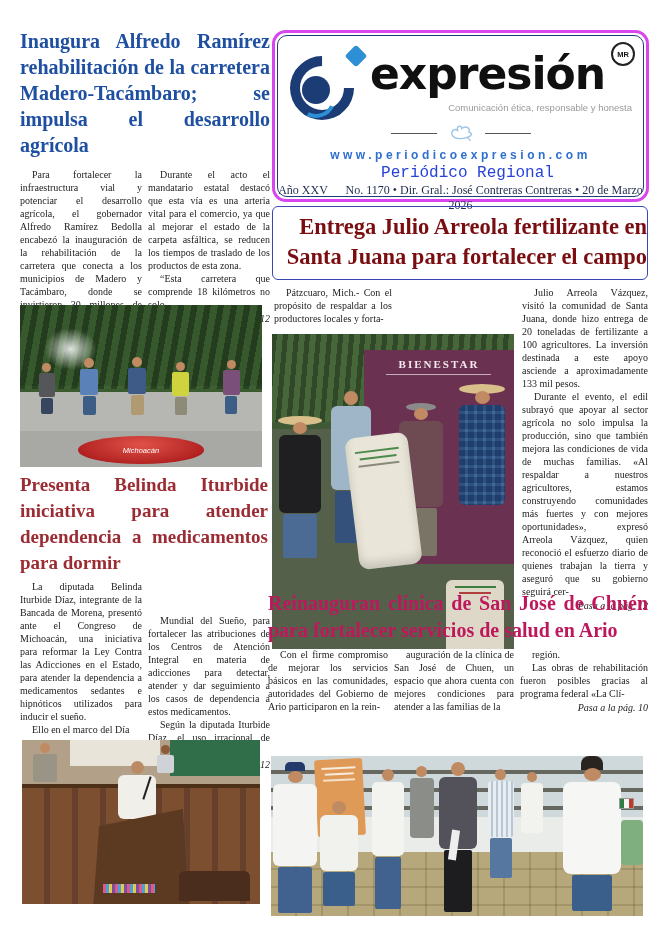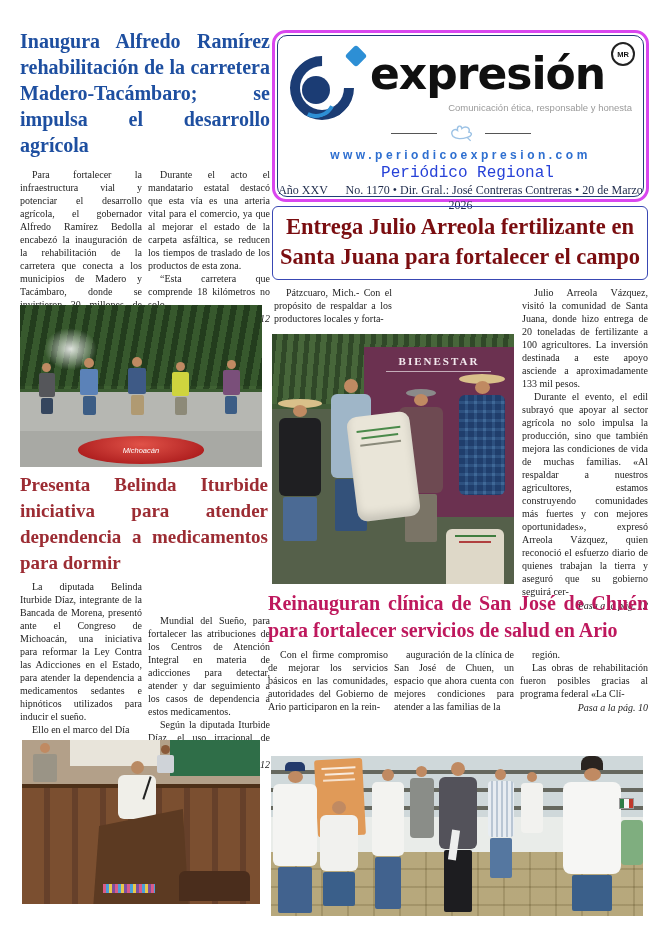--- a/index.html
+++ b/index.html
@@ -163,33 +163,33 @@
       <div class="abs regional" style="left:7px;top:128px;font-family:Liberation Mono, monospace;">Periódico Regional</div>
       <div class="abs infoline" style="left:0;top:147px;">
         <span>Año XXV</span>
         <span style="display:inline-block;width:12px;"></span>
         <span>No. 1170 • Dir. Gral.: José Contreras Contreras • 20 de Marzo 2026</span>
       </div>
     </div>
   </div>
 
   <div class="abs hl2-box" style="left:272px;top:206px;width:374px;height:72px;">
-    <h1 class="hl hl-maroon" style="margin-top:5px;">Entrega Julio Arreola fertilizante en Santa Juana para fortalecer el campo</h1>
+    <h1 class="hl hl-maroon" style="margin-top:5px;text-align:right;">Entrega Julio Arreola fertilizante en Santa Juana para fortalecer el campo</h1>
   </div>
 
   <div class="abs col" style="left:274px;top:286px;width:118px;">
     <p>Pátzcuaro, Mich.- Con el propósito de respaldar a los productores locales y forta-</p>
   </div>
   <div class="abs col" style="left:522px;top:286px;width:126px;">
     <p>Julio Arreola Vázquez, visitó la comunidad de Santa Juana, donde hizo entrega de 20 toneladas de fertilizante a 100 agricultores. La inversión destinada a este apoyo asciende a aproximadamente 133 mil pesos.</p>
     <p>Durante el evento, el edil subrayó que apoyar al sector agrícola no solo impulsa la producción, sino que también mejora las condiciones de vida de muchas familias. «Al respaldar a nuestros agricultores, estamos construyendo comunidades más fuertes y con mejores oportunidades», expresó Arreola Vázquez, quien reconoció el esfuerzo diario de quienes trabajan la tierra y aseguró que su gobierno seguirá cer-</p>
     <div class="pasa">Pasa a la pág. 12</div>
   </div>
 
-  <div class="photo" style="left:272px;top:334px;width:242px;height:250px;
+  <div class="photo" style="left:272px;top:334px;width:242px;height:315px;
         background:linear-gradient(#3f5a35 0 30%,#55604a 30% 100%);">
     <div class="abs" style="left:0;top:0;width:100%;height:28%;
           background:repeating-linear-gradient(95deg,rgba(25,45,20,.4) 0 5px,rgba(90,130,70,.3) 5px 11px);"></div>
     <div class="abs" style="left:38%;top:5%;width:62%;height:68%;background:#6b3150;">
       <div style="color:#f3e9ee;font-size:11px;letter-spacing:2px;font-weight:bold;text-align:center;margin-top:8px;">BIENESTAR</div>
       <div style="margin:4px auto 0;width:70%;height:1px;background:rgba(255,255,255,.6);"></div>
     </div>
     <div class="per" style="left:2%;top:26%;width:46px;height:150px;">
       <span style="display:block;width:44px;height:9px;border-radius:50%;background:#d9c08a;margin:0 auto;"></span>
       <span class="hd" style="width:14px;height:12px;margin-top:-3px;"></span>

